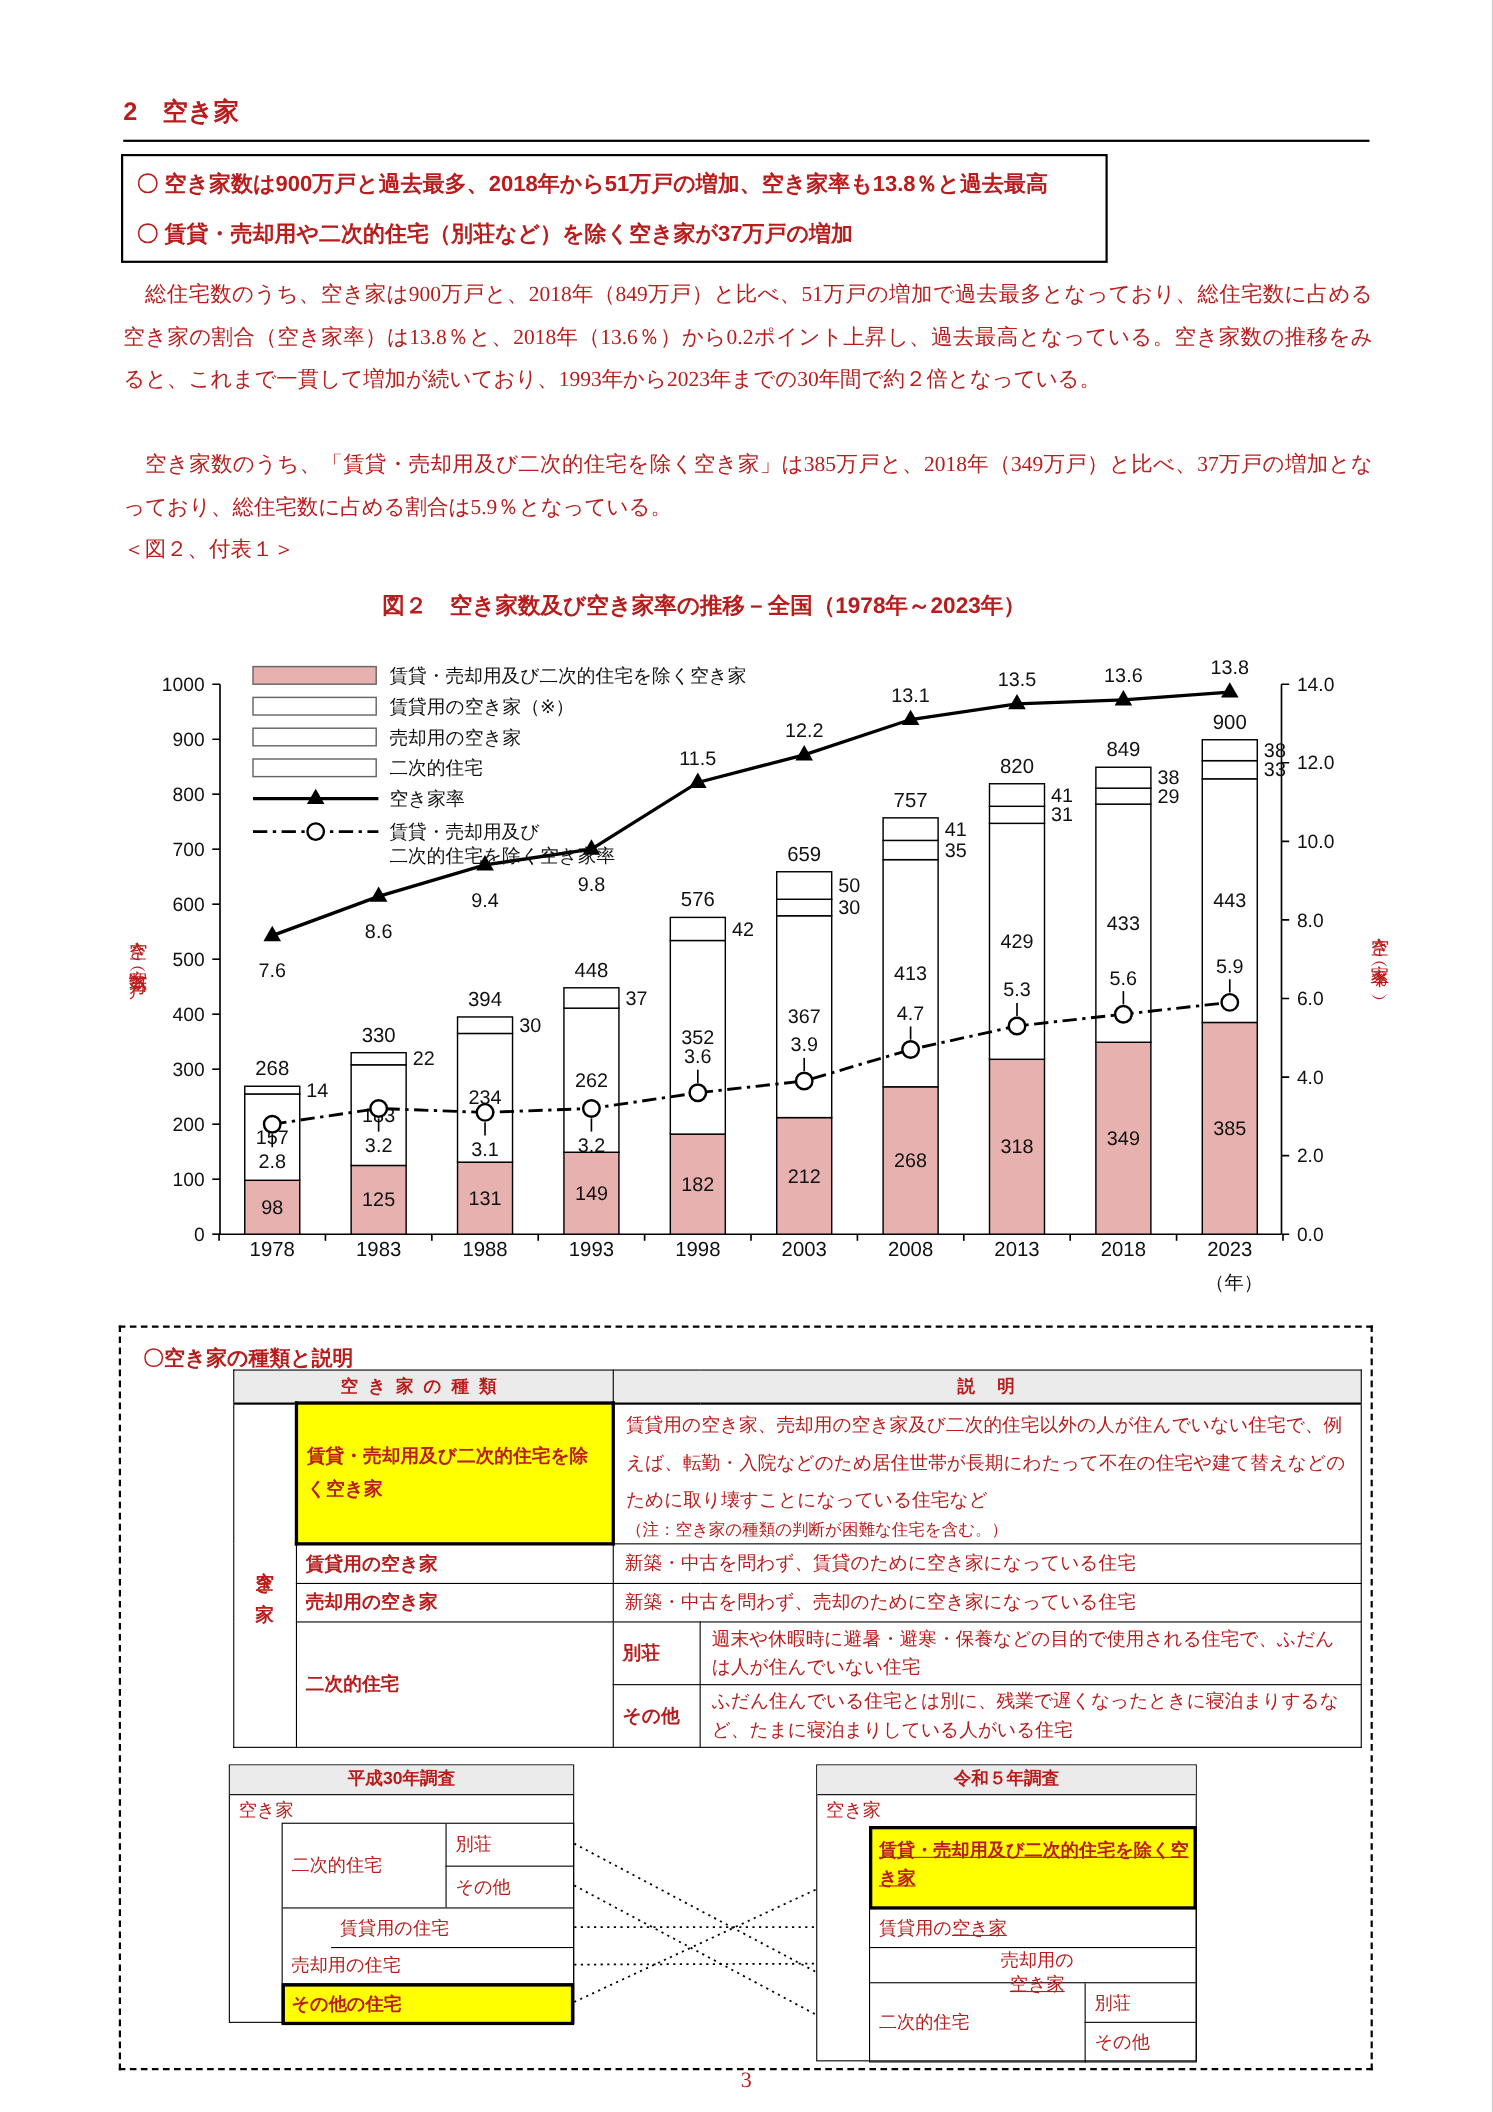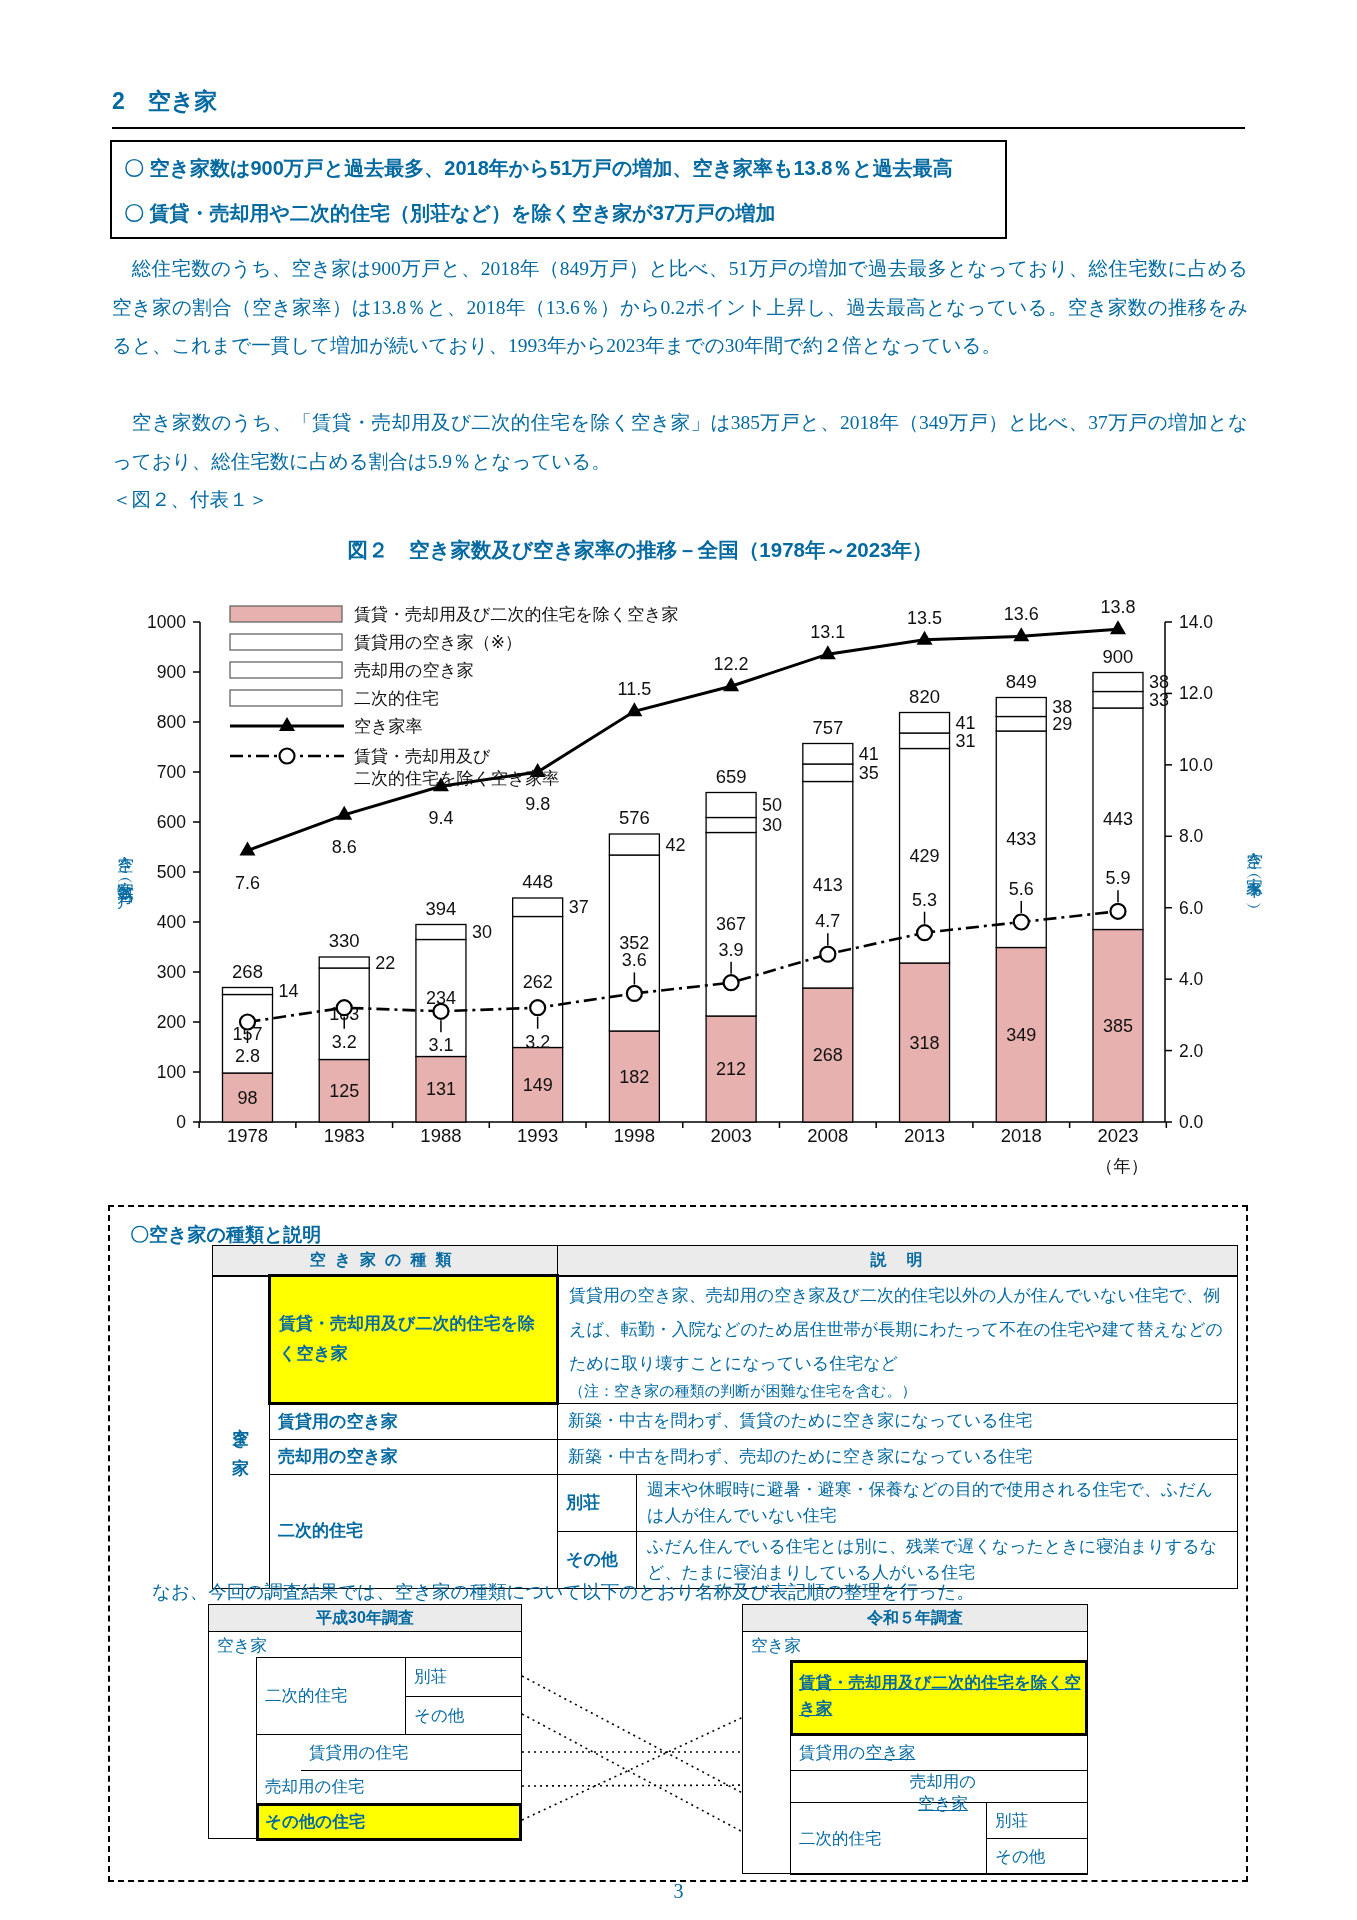--- a/index.html
+++ b/index.html
@@ -1,17 +1,17 @@
 <!DOCTYPE html>
 <html><head>
 <meta charset="utf-8">
 <style>
   html,body{margin:0;padding:0;background:#888;}
   .page{width:1357px;height:1920px;position:relative;background:#fff;overflow:hidden;
-        font-family:"Liberation Sans","DejaVu Sans",sans-serif;color:#0369a1;text-decoration:underline;}
+        font-family:"Liberation Sans","DejaVu Sans",sans-serif;color:#b91c1c;text-decoration:underline;}
   .serif{font-family:"Liberation Serif","DejaVu Serif",serif;}
 
   .heading{position:absolute;left:112px;top:86px;width:1133px;font-size:23px;font-weight:bold;
            padding-bottom:10px;border-bottom:2px solid #000;}
 
   .summary-box{position:absolute;left:110px;top:140px;width:897px;height:99px;border:2.5px solid #000;
                box-sizing:border-box;padding:4px 12px;}
   .summary-box .bullet{font-size:20px;font-weight:bold;line-height:45px;white-space:nowrap;}
 
   .bodytext{position:absolute;left:112px;width:1136px;font-size:19.5px;line-height:38.5px;
@@ -354,21 +354,20 @@
         <td class="ksub">別荘</td>
         <td class="kdesc serif">週末や休暇時に避暑・避寒・保養などの目的で使用される住宅で、ふだんは人が住んでいない住宅</td>
       </tr>
       <tr class="krow4b">
         <td class="ksub">その他</td>
         <td class="kdesc serif">ふだん住んでいる住宅とは別に、残業で遅くなったときに寝泊まりするなど、たまに寝泊まりしている人がいる住宅</td>
       </tr>
     </tbody>
       </table>
 
-    <p class="reorg-note serif">なお、今回の調査結果では、空き家の種類について以下のとおり名称及び表記順の整理を行った。</p>
 
     <div class="mini mini-h30">
       <div class="mini-head">平成30年調査</div>
       <div class="mini-root">空き家</div>
       <div class="mini-nest">
         <div class="mgroup">
           <div class="mcell mtype">二次的住宅</div>
           <div class="mcell msub-top">別荘</div>
           <div class="mcell msub-bot">その他</div>
         </div>

